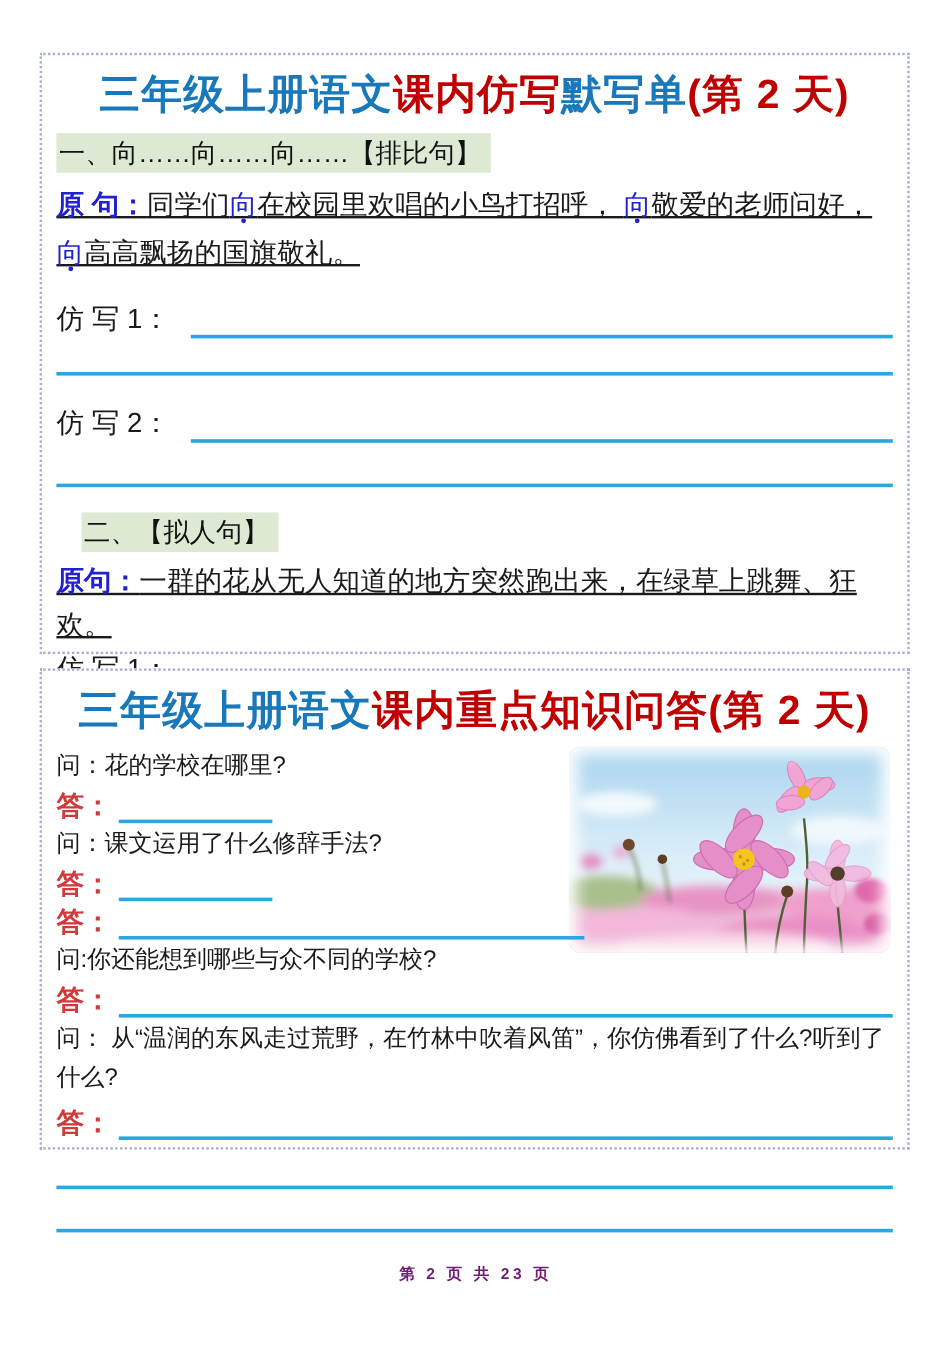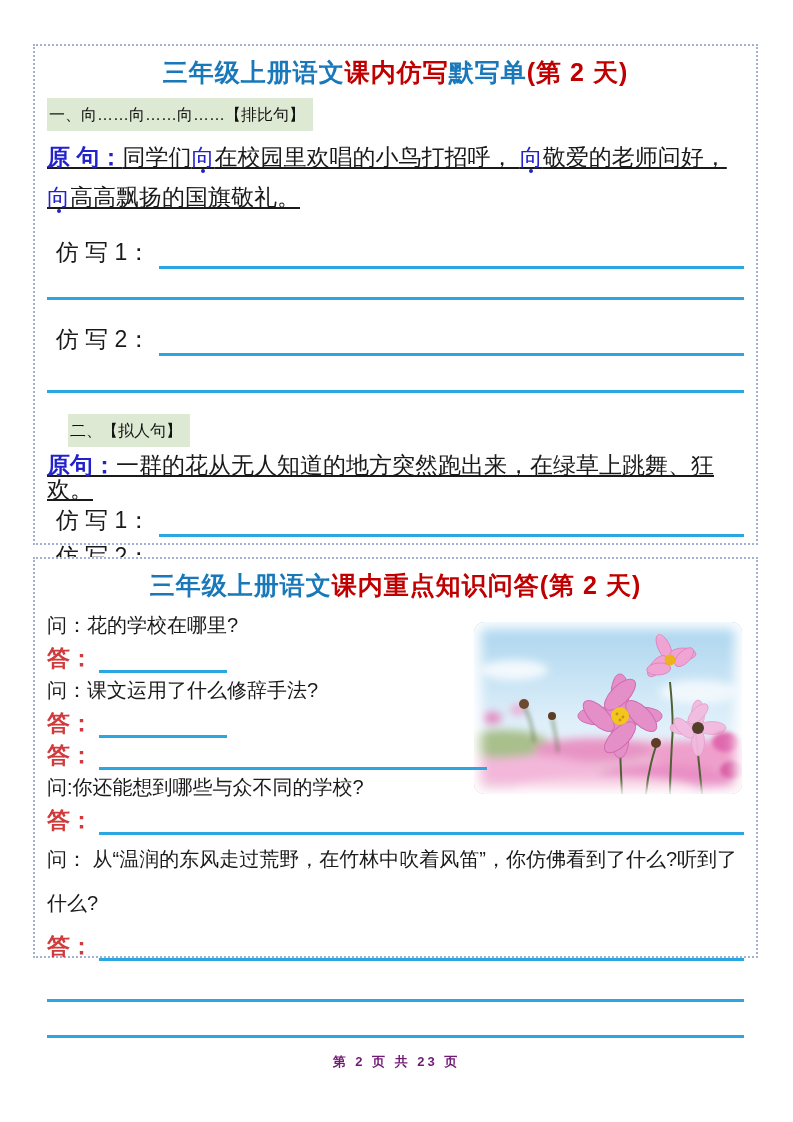--- a/index.html
+++ b/index.html
@@ -9,38 +9,38 @@
     font-family:"Liberation Sans","DejaVu Sans",sans-serif;
     color:#1a1a1a;
   }
   .box {
     position:absolute; left:33px; width:725px;
     border:2px dotted #a3b1d1; background:#ffffff; padding:6px 12px 0 12px;
   }
   #box1 { top:44px;  height:501px; }
   #box2 { top:557px; height:401px; }
 
-  .title { text-align:center; font-size:25px; font-weight:bold; margin-top:4px; letter-spacing:1px; }
+  .title { text-align:center; font-size:34px; font-weight:bold; margin-top:4px; letter-spacing:1px; }
   .blue { color:#1878ba; }
   .red  { color:#c00000; }
 
   .hl {
     display:inline-block; background:#dde9d3; color:#111;
-    font-size:16px; line-height:31px; padding:1px 8px 1px 2px; margin-top:9px;
+    font-size:22px; line-height:31px; padding:1px 8px 1px 2px; margin-top:9px;
   }
   .sent { font-size:23px; line-height:40px; margin-top:6px;text-decoration:underline; }
   .lbl-blue { color:#2222cc; font-weight:bold; }
   .emph { color:#2222cc; position:relative; }
   .emph::after {
     content:""; position:absolute; left:50%; transform:translateX(-50%);
     bottom:-3px; width:4px; height:4px; border-radius:50%; background:#2222cc;
   }
 
   .copy-row { display:flex; align-items:flex-end; height:42px; font-size:23px; }
-  .copy-lbl { flex:0 0 112px; line-height:34px; white-space:nowrap;text-align:center; }
+  .copy-lbl { flex:0 0 112px; line-height:34px; white-space:nowrap; }
   .wline { border-bottom:3px solid #2aa7e0; flex:1 1 auto; height:30px; }
   .blank-line { height:3px; background:#2aa7e0; margin-top:28px; }
   .mt14 { margin-top:14px; }
 
   
   .q { font-size:20px; line-height:31px; margin-top:2px; position:relative; z-index:2; }
   .q5 { width:100%; }
   .a-row { display:flex; align-items:flex-end; height:32px; font-size:23px; position:relative; z-index:2; }
   .a-lbl { flex:0 0 52px; color:#d03a3a; font-weight:bold; line-height:30px; }
   .aline { border-bottom:3px solid #2aa7e0; height:24px; }
@@ -90,21 +90,21 @@
     <div class="copy-row mt14">
       <span class="copy-lbl">仿 写 2：</span>
       <span class="wline"></span>
     </div>
     <div class="blank-line" style="margin-top:34px;"></div>
 
     <div style="margin-top:12px;padding-left:21px;">
       <span class="hl">二、【拟人句】</span>
     </div>
 
-    <p class="sent" style="line-height:24px;">
+    <p class="sent" style="line-height:36px;">
       <span class="lbl-blue">原句：</span><span>一群的花从无人知道的地方突然跑出来，在绿草上跳舞、狂欢。</span>
     </p>
 
     <div class="copy-row" style="height:36px;">
       <span class="copy-lbl">仿 写 1：</span>
       <span class="wline"></span>
     </div>
     <div class="copy-row" style="height:36px;">
       <span class="copy-lbl">仿 写 2：</span>
       <span class="wline"></span>
@@ -221,21 +221,21 @@
       <span class="a-lbl">答：</span>
       <span class="aline medium"></span>
     </div>
 
     <div class="q">问:你还能想到哪些与众不同的学校?</div>
     <div class="a-row">
       <span class="a-lbl">答：</span>
       <span class="aline full"></span>
     </div>
 
-    <div class="q q5" style="line-height:44px;">问： 从“温润的东风走过荒野，在竹林中吹着风笛”，你仿佛看到了什么?听到了什么?</div>
+    <div class="q q5" style="line-height:32px;">问： 从“温润的东风走过荒野，在竹林中吹着风笛”，你仿佛看到了什么?听到了什么?</div>
     <div class="a-row" style="margin-top:4px;">
       <span class="a-lbl">答：</span>
       <span class="aline full"></span>
     </div>
     <div class="blank-line" style="margin-top:38px;"></div>
     <div class="blank-line" style="margin-top:33px;"></div>
   </section>
 
   <div class="footer">第 2 页 共 23 页</div>
 </div>

